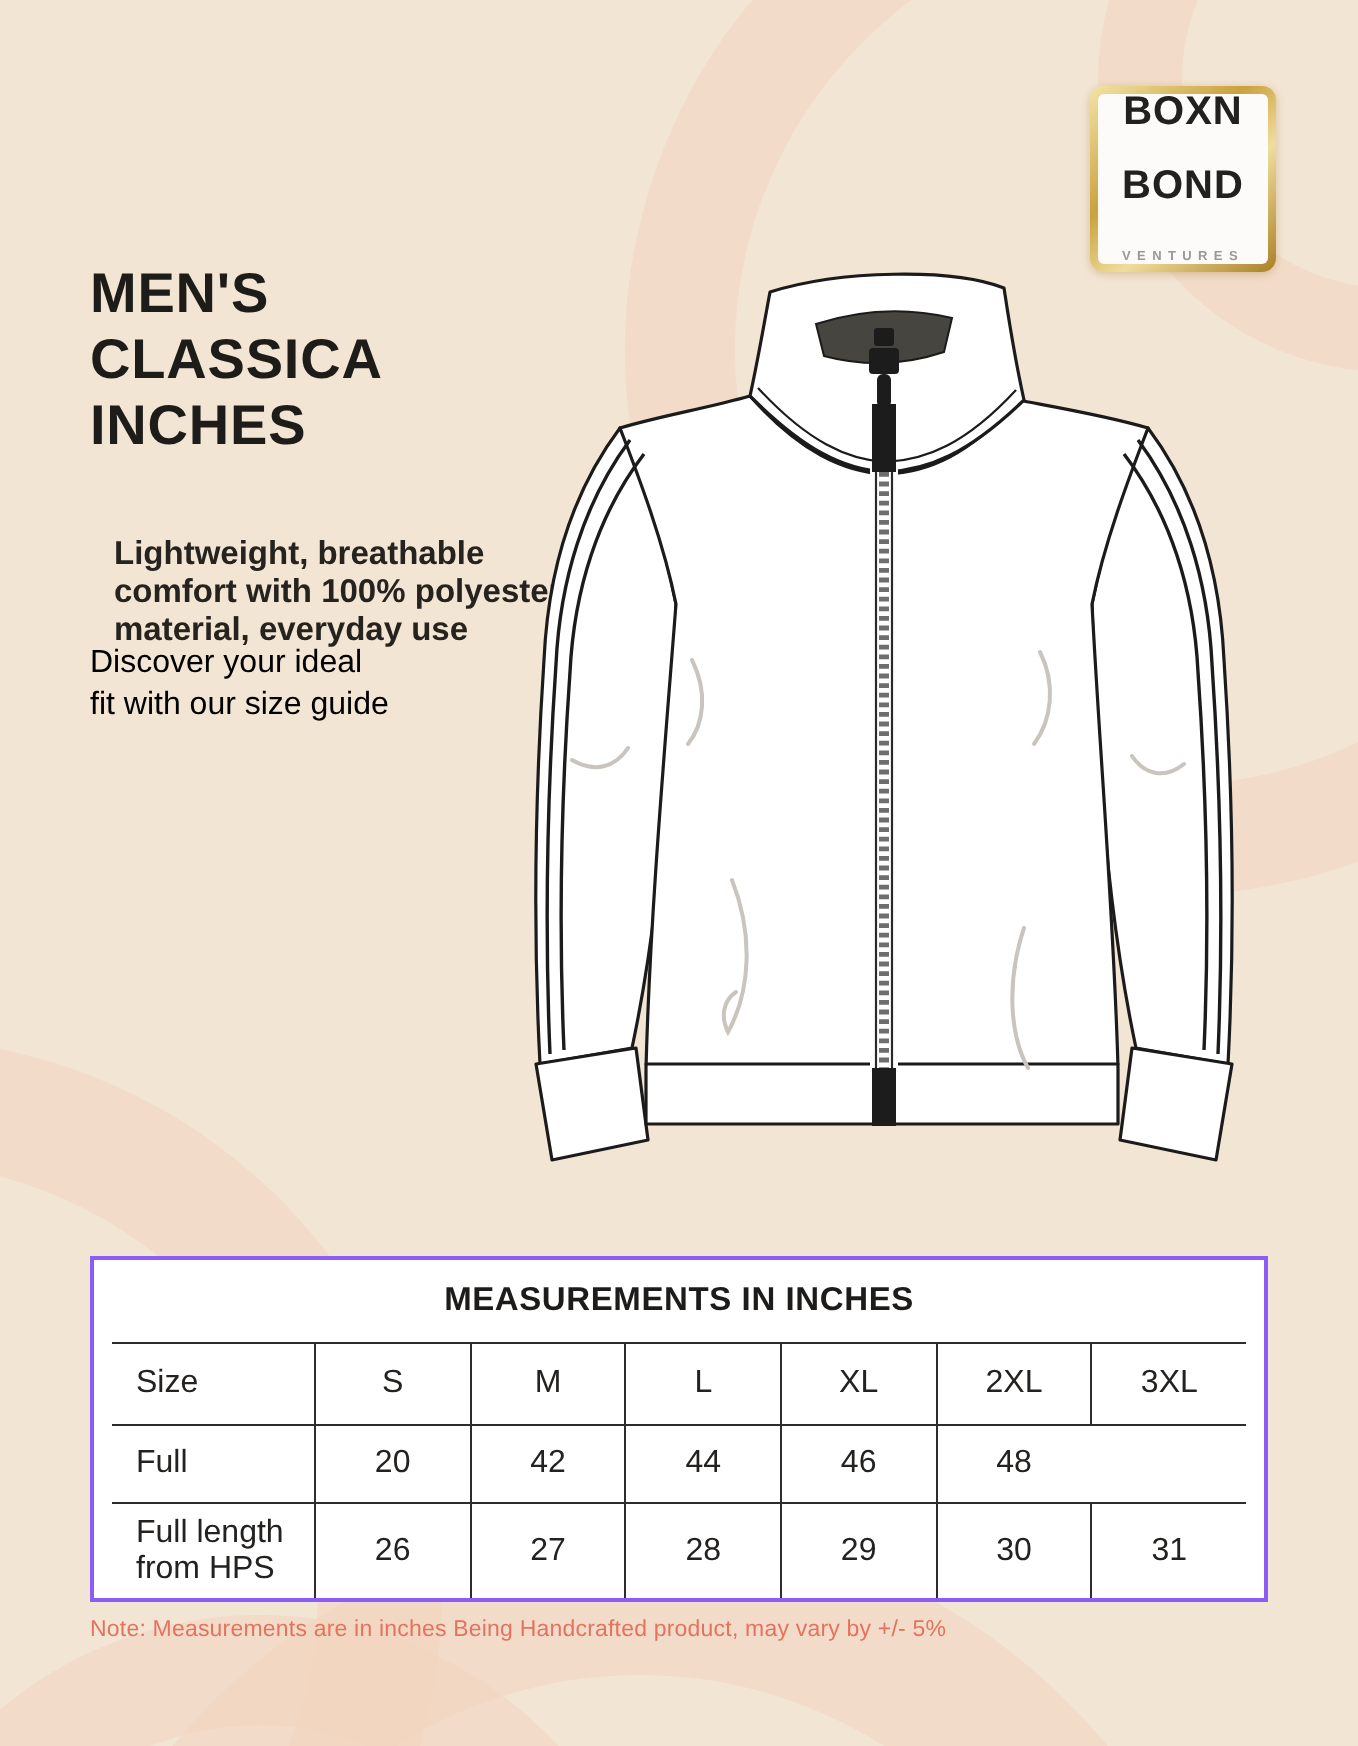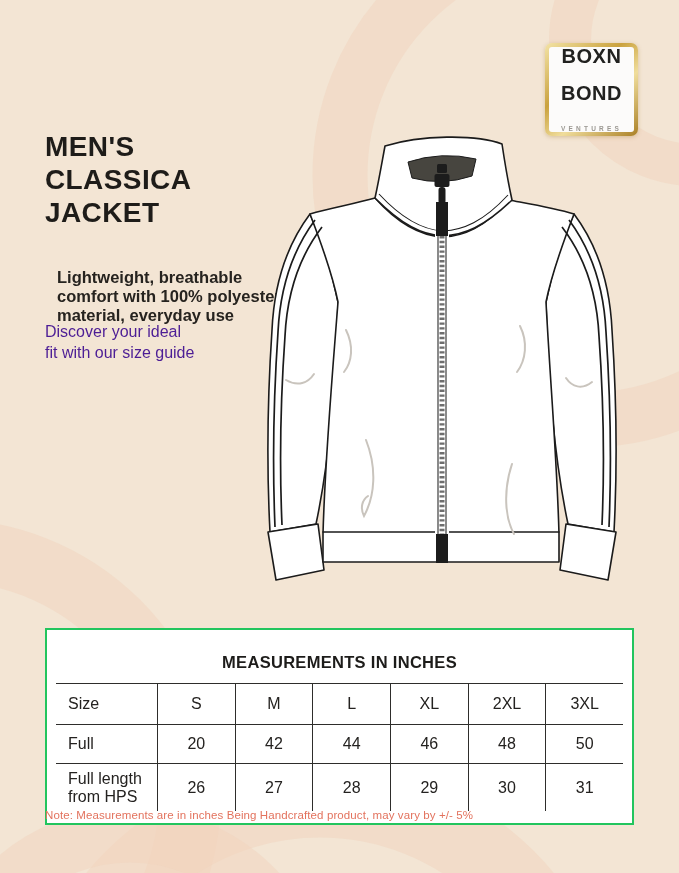--- a/index.html
+++ b/index.html
@@ -18,41 +18,41 @@
     color:#1e1c19;white-space:pre-line;
   }
   .description{
     position:absolute;left:45px;top:256px;
     font-size:16.5px;font-weight:700;line-height:1.16;
     color:#26231f;white-space:pre-line;
   }
   .tagline{
     position:absolute;left:45px;top:321px;
     font-size:16px;font-weight:400;line-height:1.32;
-    color:#4c1d95;white-space:pre-line;
+    color:#000000;white-space:pre-line;
   }
 
   .logo{
     position:absolute;left:545px;top:43px;width:93px;height:93px;
     box-sizing:border-box;padding:4px;border-radius:7px;
     background:linear-gradient(140deg,#f3e3a6 0%,#caa23e 38%,#f0dd9c 62%,#aa8026 100%);
     box-shadow:0 1px 4px rgba(160,120,40,.35);
   }
   .logo-inner{
     width:100%;height:100%;border-radius:3px;background:#fcfbfa;
     display:flex;flex-direction:column;align-items:center;justify-content:space-between;
   }
   .logo-word{font-size:20px;font-weight:800;letter-spacing:.5px;line-height:.95;color:#21211f;}
   .logo-sub{margin-top:4px;font-size:6.5px;font-weight:600;letter-spacing:3.2px;color:#9b9892;}
 
   .jacket{position:absolute;left:262px;top:134px;}
 
   .size-table{
     position:absolute;left:45px;top:628px;width:589px;box-sizing:border-box;
-    background:#ffffff;border:2px solid #22c55e;padding:12px 9px;
+    background:#ffffff;border:2px solid #8b5cf6;padding:0 9px;
   }
   .t-title{
     height:41px;display:flex;align-items:center;justify-content:center;
     font-size:16.5px;font-weight:700;letter-spacing:.3px;color:#1d1c1a;
   }
   .t-row{display:grid;grid-template-columns:101px repeat(6,1fr);border-top:1.5px solid #2e2d2b;}
   .t-cell{
     display:flex;align-items:center;justify-content:center;
     font-size:16px;color:#242220;border-left:1.5px solid #2e2d2b;
     text-align:center;line-height:1.12;min-height:40px;
@@ -86,21 +86,21 @@
     <div class="logo">
       <div class="logo-inner">
         <div class="logo-word">BOXN</div>
         <div class="logo-word">BOND</div>
         <div class="logo-sub">VENTURES</div>
       </div>
     </div>
 
     <h1 class="headline" style="margin:0;">MEN'S
 CLASSICA
-JACKET</h1>
+INCHES</h1>
     <p class="description" style="margin:12px;">Lightweight, breathable
 comfort with 100% polyester
 material, everyday use</p>
     <p class="tagline" style="margin:0;">Discover your ideal
 fit with our size guide</p>
 
     <svg class="jacket" width="380" height="470" viewBox="0 0 380 470">
       <g stroke="#1b1b1b" stroke-width="1.6" fill="#ffffff" stroke-linejoin="round" stroke-linecap="round">
 
         <path d="M48,80 C24,112 12,152 10,196 C6,256 4,322 8,398 L54,390 C68,324 74,246 76,168 C70,138 60,106 48,80 Z"></path>
@@ -162,21 +162,20 @@
         <div class="t-cell">3XL</div>
       </div>
 
       <div class="t-row row-chest">
         <div class="t-cell label">Full</div>
         <div class="t-cell">20</div>
         <div class="t-cell">42</div>
         <div class="t-cell">44</div>
         <div class="t-cell">46</div>
         <div class="t-cell">48</div>
-        <div class="t-cell">50</div>
       </div>
 
       <div class="t-row row-full">
         <div class="t-cell label">Full length from HPS</div>
         <div class="t-cell">26</div>
         <div class="t-cell">27</div>
         <div class="t-cell">28</div>
         <div class="t-cell">29</div>
         <div class="t-cell">30</div>
         <div class="t-cell">31</div>

